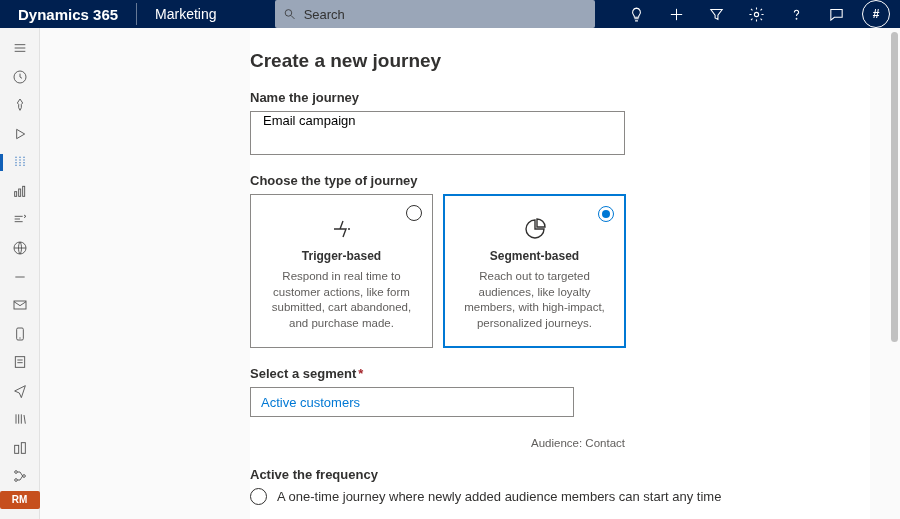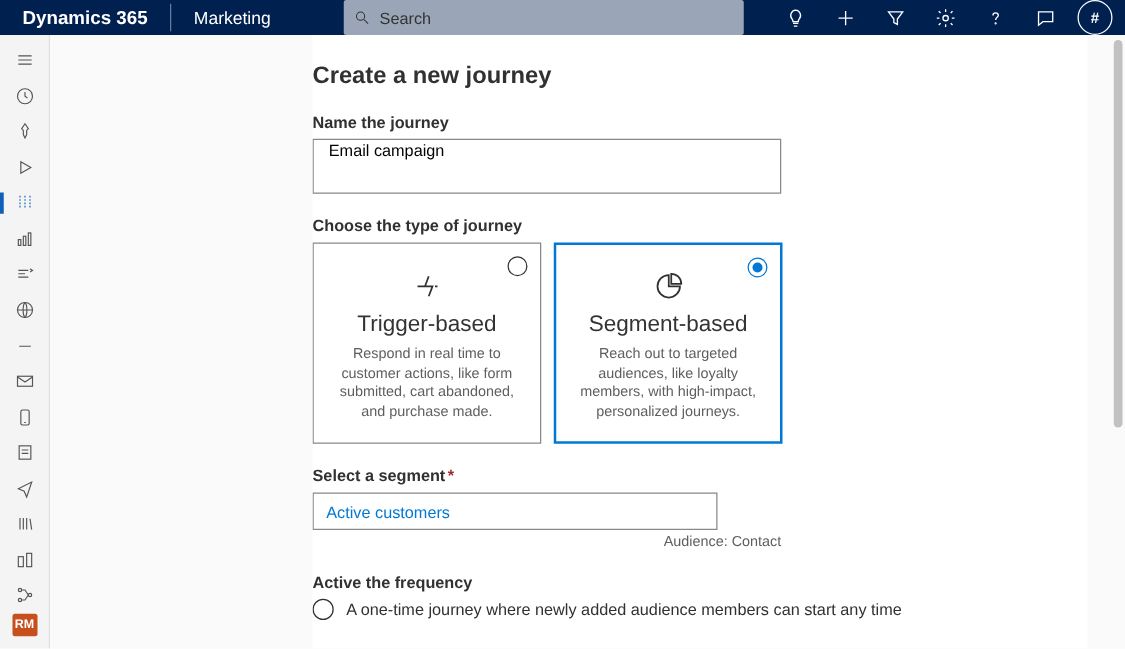--- a/index.html
+++ b/index.html
@@ -23,21 +23,21 @@
   .avatar { width:28px; height:28px; border-radius:50%; border:1.5px solid #fff; display:flex; align-items:center; justify-content:center; font-size:12px; font-weight:600; margin-left:4px;}
   
   
   .body { flex:1; display:flex; overflow:hidden; }
   .leftrail { width:40px; background:#f4f4f4; border-right:1px solid #e1e1e1; display:flex; flex-direction:column; align-items:center; padding-top:6px; }
   .railbtn { width:40px; height:34px; display:flex; align-items:center; justify-content:center; cursor:pointer; position:relative;}
   .railbtn.active::before { content:""; position:absolute; left:0; top:6px; bottom:6px; width:3px; background:#1160b7; }
   .railbtn svg { width:16px; height:16px; stroke:#555; fill:none; stroke-width:1.4; }
   .railbtn.active svg { stroke:#1160b7; }
   .rail-spacer { flex:1; }
-  .rm-badge { width:20px; height:22px; background:#c64f1d; color:#fff; font-size:10px; font-weight:600; display:flex; align-items:center; justify-content:center; margin-bottom:10px; border-radius:2px;}
+  .rm-badge { width:40px; height:22px; background:#c64f1d; color:#fff; font-size:10px; font-weight:600; display:flex; align-items:center; justify-content:center; margin-bottom:10px; border-radius:2px;}
   
   .main { flex:1; position:relative; background:#fafafa; overflow:hidden;}
   .scrollbar { position:absolute; right:2px; top:4px; width:7px; height:310px; background:#c1c1c1; border-radius:4px;}
   
   .panel { position:absolute; left:210px; right:30px; top:0; bottom:0; background:#fff; padding:22px 0 0 0; overflow:hidden;}
   .panel-inner { padding:0 2px 0 0;}
   .page-title { font-size:19px; font-weight:600; color:#323130; margin:0 0 18px 0; }
   .label { font-size:13px; font-weight:600; color:#323130; margin-bottom:6px; }
   .req { color:#a4262c; margin-left:2px;}
   .textinput { width:375px; height:44px; border:1px solid #8a8886; padding:0 10px; font-size:13px; outline:none; display:flex; align-items:flex-start;}
@@ -45,25 +45,25 @@
   .section { margin-bottom:18px; }
   
   .cards { display:flex; gap:10px; }
   .card { width:183px; border:1px solid #8a8886; padding:14px 14px 16px; position:relative; text-align:center; cursor:pointer; background:#fff;}
   .card.selected { border:2px solid #0078d4; padding:13px 13px 15px;}
   .card .radio { position:absolute; top:10px; right:10px; width:16px; height:16px; border:1px solid #323130; border-radius:50%; display:flex; align-items:center; justify-content:center;}
   .card.selected .radio { border-color:#0078d4;}
   .card.selected .radio::after { content:""; width:8px; height:8px; background:#0078d4; border-radius:50%;}
   .card-icon { height:28px; display:flex; align-items:center; justify-content:center; margin-bottom:6px; margin-top:6px;}
   .card-icon svg { width:24px; height:24px; stroke:#323130; fill:none; stroke-width:1.4;}
-  .card-title { font-size:18px; font-weight:400; margin-bottom:6px;}
+  .card-title { font-size:12px; font-weight:700; margin-bottom:6px;}
   .card-desc { font-size:11.5px; color:#605e5c; line-height:1.35;}
   
   .lookup { width:324px; height:30px; border:1px solid #8a8886; padding:0 10px; display:flex; align-items:center; font-size:13px; color:#0078d4; cursor:text;}
-  .audience-note { width:375px; text-align:right; font-size:11.5px; color:#605e5c; margin-top:4px;}
+  .audience-note { width:375px; text-align:right; font-size:11.5px; color:#605e5c; margin-top:20px;}
   
   .radio-row { display:flex; align-items:center; gap:10px; margin-bottom:10px; font-size:13px; color:#323130; cursor:pointer;}
   .radio-circle { width:17px; height:17px; border:1px solid #323130; border-radius:50%; display:flex; align-items:center; justify-content:center; flex-shrink:0;}
   .radio-row.checked .radio-circle { border-color:#0078d4;}
   .radio-row.checked .radio-circle::after { content:""; width:9px; height:9px; background:#0078d4; border-radius:50%;}
 </style>
 </head>
 <body>
 
 <div class="root">

